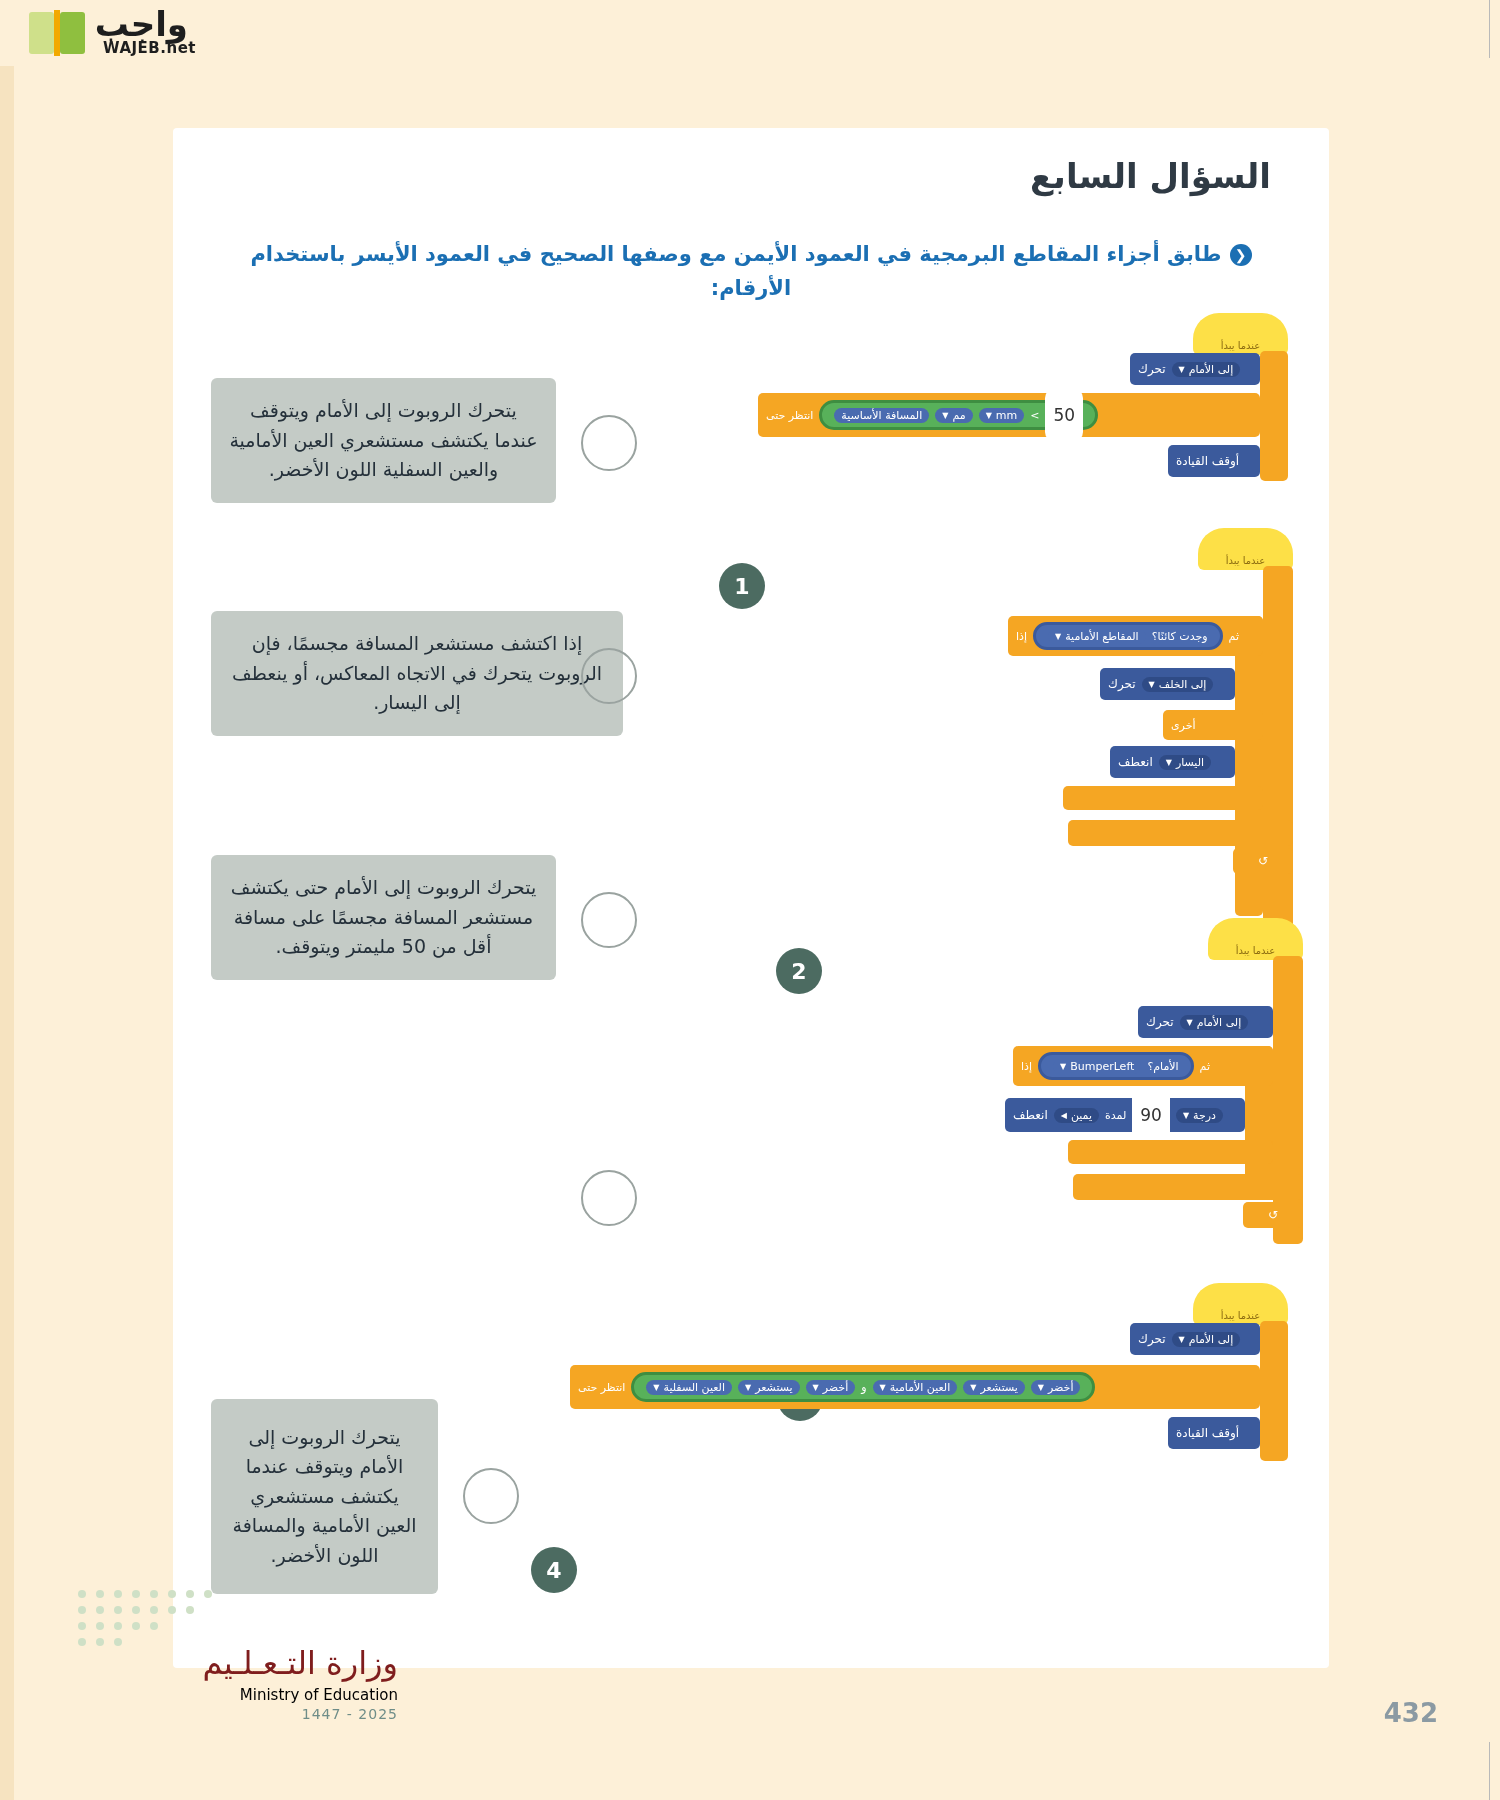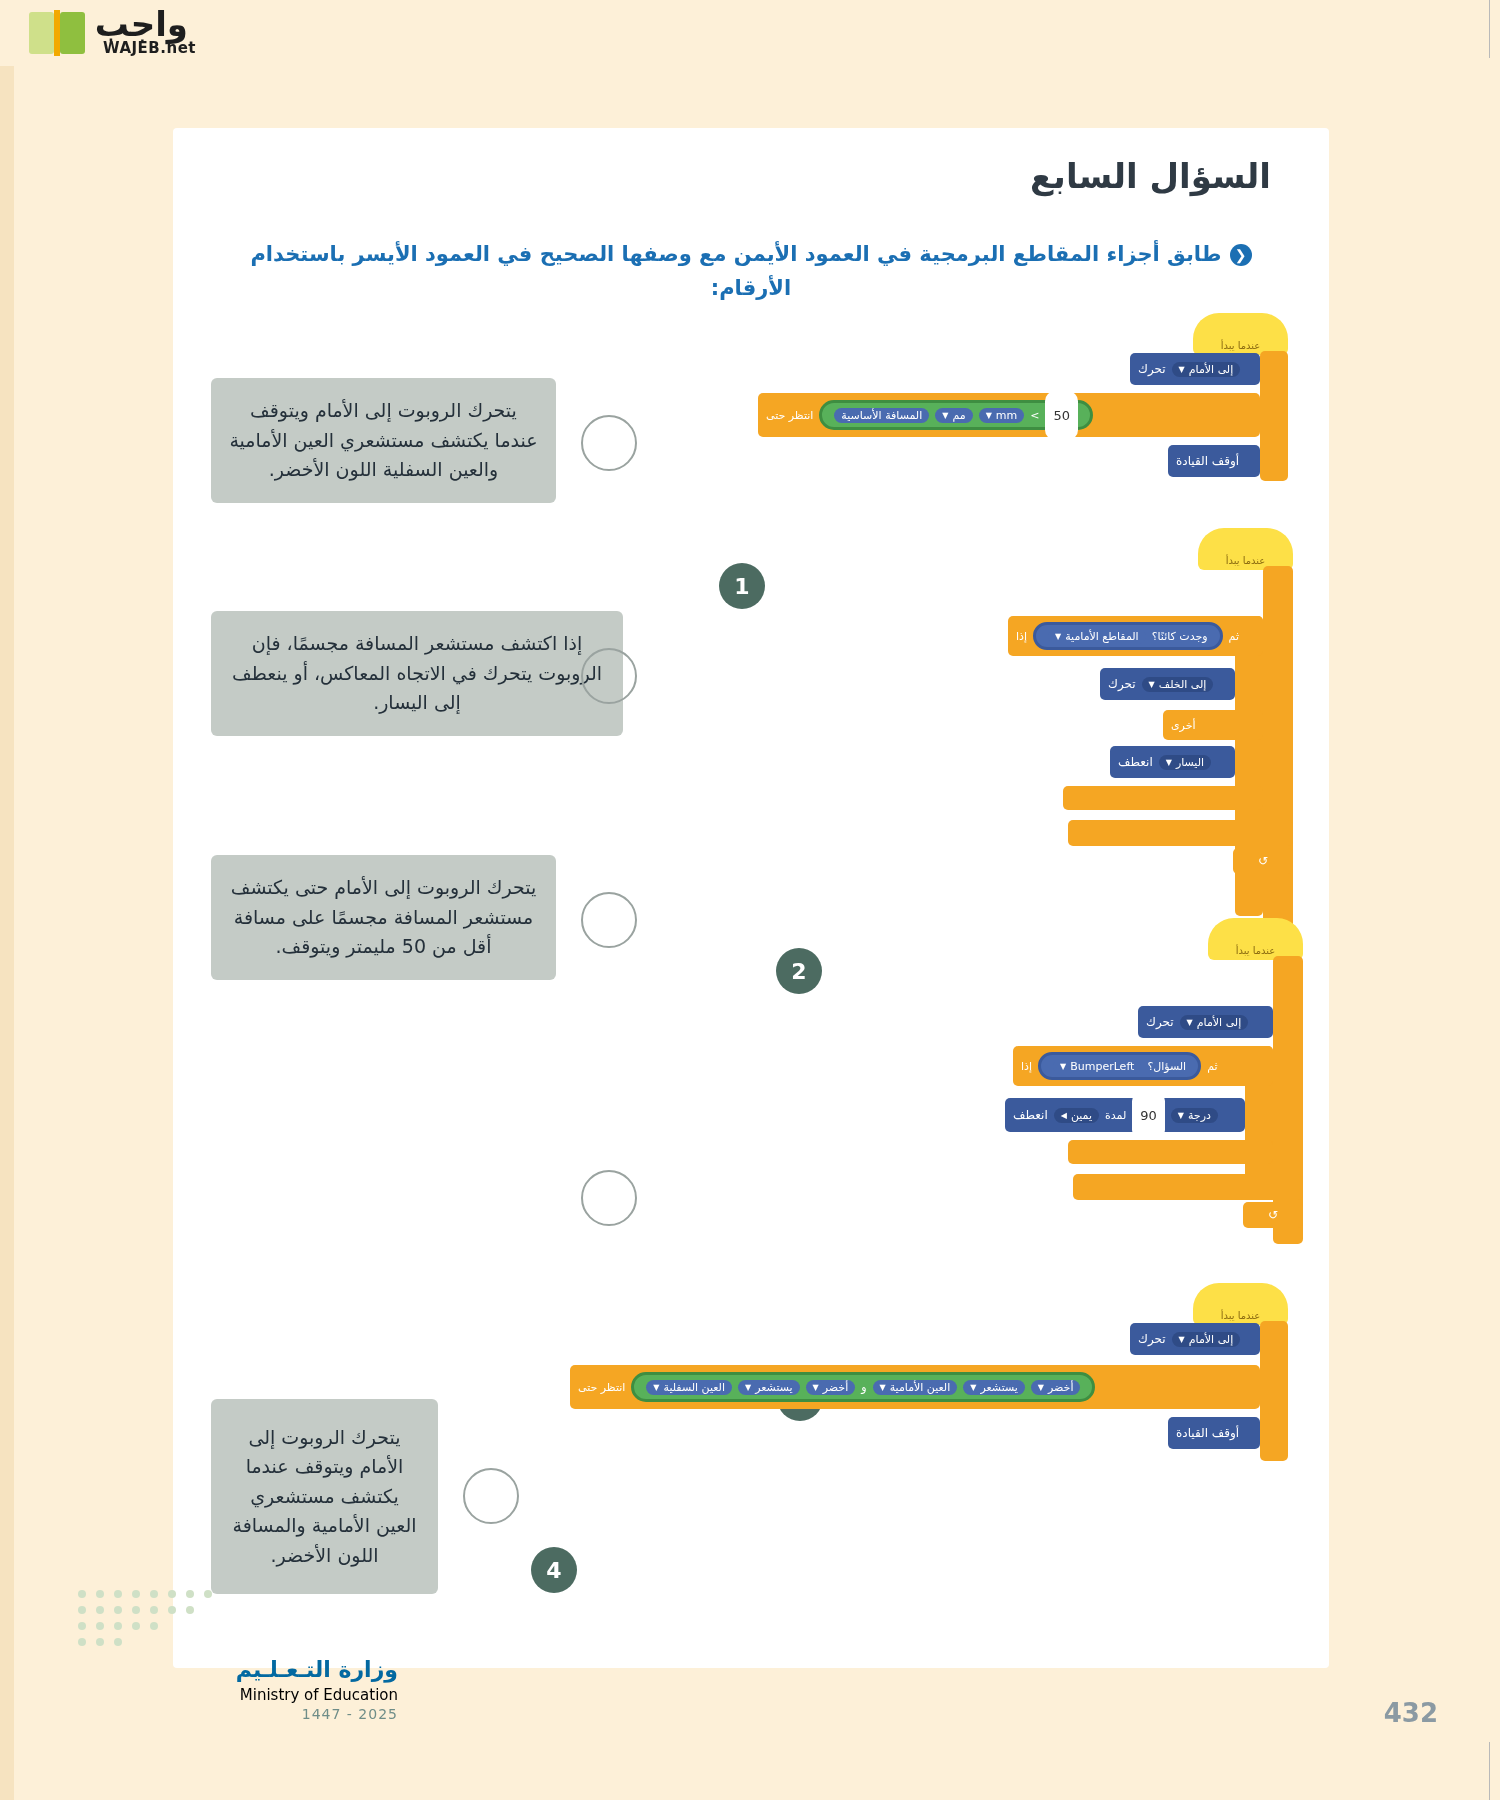--- a/index.html
+++ b/index.html
@@ -99,21 +99,21 @@
     font-family:"DejaVu Sans", sans-serif;
   }
   .blue{background:#3b5a9c;}
   .orange{background:#f5a623;color:#fff;}
   .pill{
     background:#2f4b86;border-radius:10px;padding:1px 7px;font-size:11px;
     display:inline-flex;align-items:center;gap:4px;color:#fff;
   }
   .pill.light{background:#4a6bb0;}
   .numpill{
-    background:#ffffff;color:#333;border-radius:10px;padding:17px 8px;font-size:13px;
+    background:#ffffff;color:#333;border-radius:10px;padding:17px 8px;font-size:17px;
   }
   .hexo{
     background:#58b15a;border:3px solid #3e8e41;color:#fff;font-size:11px;
     display:flex;align-items:center;gap:6px;padding:0 12px;box-sizing:border-box;
   }
   .arrowdown{font-size:8px;}
 
   
   .wm{
     position:absolute;left:620px;top:790px;width:520px;height:180px;
@@ -124,21 +124,21 @@
   .wm-book{width:110px;height:100px;position:relative;margin-right:10px;}
   .wm-book .half{position:absolute;top:6px;width:48px;height:86px;border-radius:5px;}
   .wm-book .l{left:0;background:#e8eecd;}
   .wm-book .r{right:0;background:#dce8b8;}
   .wm-book .spine{position:absolute;left:48px;top:2px;width:12px;height:92px;background:#f6e4b0;}
 
   
   .moe{
     position:absolute;left:78px;bottom:78px;width:320px;
   }
-  .moe-ar{font-size:22px;color:#0369a1;font-weight:bold;letter-spacing:2px;direction:rtl;}
+  .moe-ar{font-size:32px;color:#7f1d1d;font-weight:normal;letter-spacing:2px;direction:rtl;}
   .moe-en{font-size:15px;color:#000000;margin-top:4px;}
   .moe-yr{font-size:14px;color:#6f8d88;margin-top:2px;letter-spacing:1px;}
   .dots{position:absolute;left:78px;bottom:150px;width:180px;height:60px;}
   .dots i{position:absolute;width:8px;height:8px;border-radius:50%;background:#cfe0c6;}
   .pageno{
     position:absolute;right:62px;bottom:72px;font-size:26px;color:#8b9aa3;font-weight:bold;
   }
 </style>
 </head>
 <body>
@@ -302,21 +302,21 @@
     </div>
 
     <div class="cbody" style="right:30px;top:128px;width:28px;height:150px;"></div>
     <div class="blk orange" style="right:30px;top:128px;width:260px;height:40px;flex-direction:row-reverse;">
       <span style="font-size:11px;">إذا</span>
       <div class="hexo" style="height:28px;border-radius:14px;flex-direction:row-reverse;background:#4a6bb0;border-color:#3b5a9c;">
         <span class="pill light">
           <span>BumperLeft</span>
             <span class="arrowdown">▼</span>
         </span>
-        <span>السؤال؟</span>
+        <span>الأمام؟</span>
       </div>
       <span style="font-size:11px;">ثم</span>
     </div>
 
     <div class="blk blue" style="right:58px;top:180px;width:240px;height:34px;flex-direction:row-reverse;">
       <span>انعطف</span>
       <span class="pill">
         <span>يمين</span>
           <span class="arrowdown">◀</span>
       </span>

